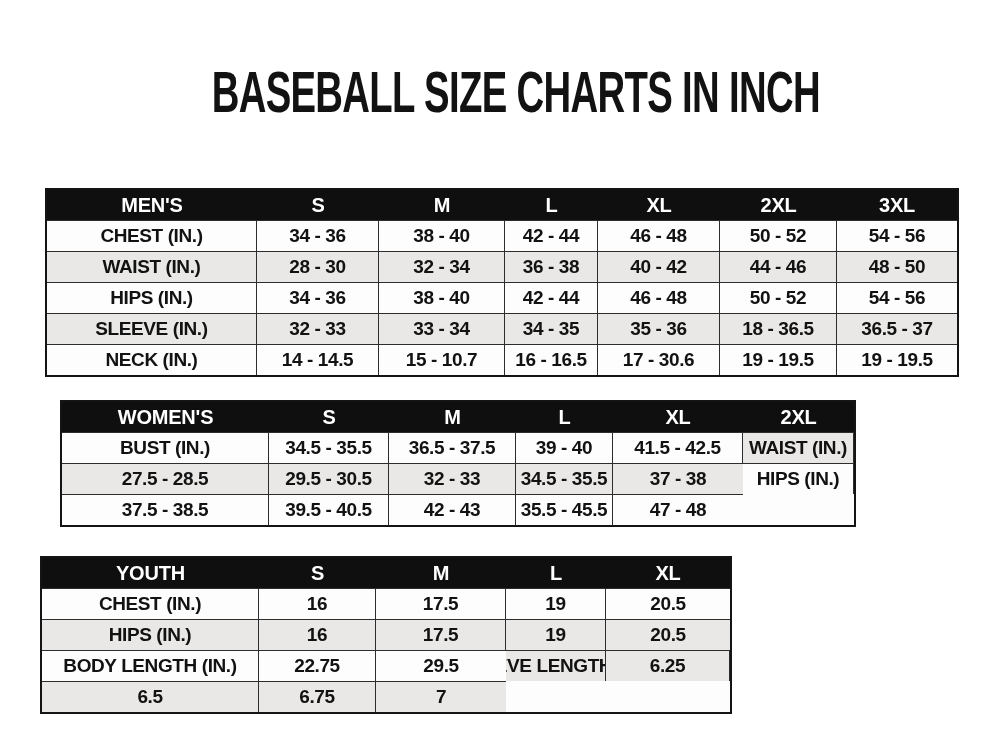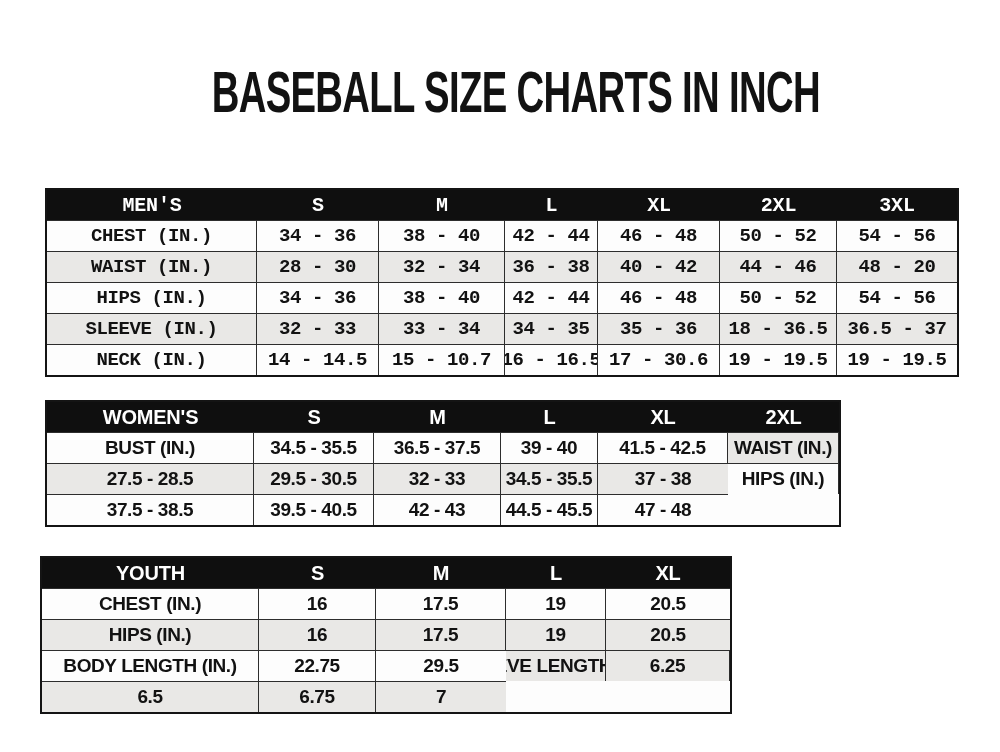--- a/index.html
+++ b/index.html
@@ -77,42 +77,42 @@
     background: var(--row-gray, #e9e8e6);
   }
 </style>
 </head>
 <body>
 
 <div class="canvas">
   <div class="title-wrap">
     <span class="title">BASEBALL SIZE CHARTS IN INCH</span>
   </div>
-  <div class="size-table" style="left: 45px; top: 188px; grid-template-columns: 210px 122px 126px 93px 122px 117px 120px; grid-template-rows: 30px repeat(5, 31px); font-family: Liberation Mono, monospace;">
+  <div class="size-table" style="left: 45px; top: 188px; grid-template-columns: 210px 122px 126px 93px 122px 117px 120px; grid-template-rows: 30px repeat(5, 31px);">
       <div class="cell header">MEN'S</div>
       <div class="cell header">S</div>
       <div class="cell header">M</div>
       <div class="cell header">L</div>
       <div class="cell header">XL</div>
       <div class="cell header">2XL</div>
       <div class="cell header">3XL</div>
       <div class="cell data plain label">CHEST (IN.)</div>
       <div class="cell data plain">34 - 36</div>
       <div class="cell data plain">38 - 40</div>
       <div class="cell data plain">42 - 44</div>
       <div class="cell data plain">46 - 48</div>
       <div class="cell data plain">50 - 52</div>
       <div class="cell data plain last-col">54 - 56</div>
       <div class="cell data shade label">WAIST (IN.)</div>
       <div class="cell data shade">28 - 30</div>
       <div class="cell data shade">32 - 34</div>
       <div class="cell data shade">36 - 38</div>
       <div class="cell data shade">40 - 42</div>
       <div class="cell data shade">44 - 46</div>
-      <div class="cell data shade last-col">48 - 20</div>
+      <div class="cell data shade last-col">48 - 50</div>
       <div class="cell data plain label">HIPS (IN.)</div>
       <div class="cell data plain">34 - 36</div>
       <div class="cell data plain">38 - 40</div>
       <div class="cell data plain">42 - 44</div>
       <div class="cell data plain">46 - 48</div>
       <div class="cell data plain">50 - 52</div>
       <div class="cell data plain last-col">54 - 56</div>
       <div class="cell data shade label">SLEEVE (IN.)</div>
       <div class="cell data shade">32 - 33</div>
       <div class="cell data shade">33 - 34</div>
@@ -121,21 +121,21 @@
       <div class="cell data shade">18 - 36.5</div>
       <div class="cell data shade last-col">36.5 - 37</div>
       <div class="cell data plain label">NECK (IN.)</div>
       <div class="cell data plain">14 - 14.5</div>
       <div class="cell data plain">15 - 10.7</div>
       <div class="cell data plain">16 - 16.5</div>
       <div class="cell data plain">17 - 30.6</div>
       <div class="cell data plain">19 - 19.5</div>
       <div class="cell data plain last-col">19 - 19.5</div>
     </div>
-  <div class="size-table" style="left: 45px; top: 400px; grid-template-columns: 207px 120px 127px 97px 130px 111px; grid-template-rows: 30px repeat(3, 31px);">
+  <div class="size-table" style="left: 60px; top: 400px; grid-template-columns: 207px 120px 127px 97px 130px 111px; grid-template-rows: 30px repeat(3, 31px);">
       <div class="cell header">WOMEN'S</div>
       <div class="cell header">S</div>
       <div class="cell header">M</div>
       <div class="cell header">L</div>
       <div class="cell header">XL</div>
       <div class="cell header">2XL</div>
       <div class="cell data plain label">BUST (IN.)</div>
       <div class="cell data plain">34.5 - 35.5</div>
       <div class="cell data plain">36.5 - 37.5</div>
       <div class="cell data plain">39 - 40</div>
@@ -143,21 +143,21 @@
       <div class="cell data shade label">WAIST (IN.)</div>
       <div class="cell data shade">27.5 - 28.5</div>
       <div class="cell data shade">29.5 - 30.5</div>
       <div class="cell data shade">32 - 33</div>
       <div class="cell data shade">34.5 - 35.5</div>
       <div class="cell data shade last-col">37 - 38</div>
       <div class="cell data plain label">HIPS (IN.)</div>
       <div class="cell data plain">37.5 - 38.5</div>
       <div class="cell data plain">39.5 - 40.5</div>
       <div class="cell data plain">42 - 43</div>
-      <div class="cell data plain">44.5 - 45.5</div>
+      <div class="cell data plain">35.5 - 45.5</div>
       <div class="cell data plain last-col">47 - 48</div>
     </div>
   <div class="size-table" style="left: 40px; top: 556px; grid-template-columns: 217px 117px 130px 100px 124px; grid-template-rows: 30px repeat(4, 31px);">
       <div class="cell header">YOUTH</div>
       <div class="cell header">S</div>
       <div class="cell header">M</div>
       <div class="cell header">L</div>
       <div class="cell header">XL</div>
       <div class="cell data plain label">CHEST (IN.)</div>
       <div class="cell data plain">16</div>

